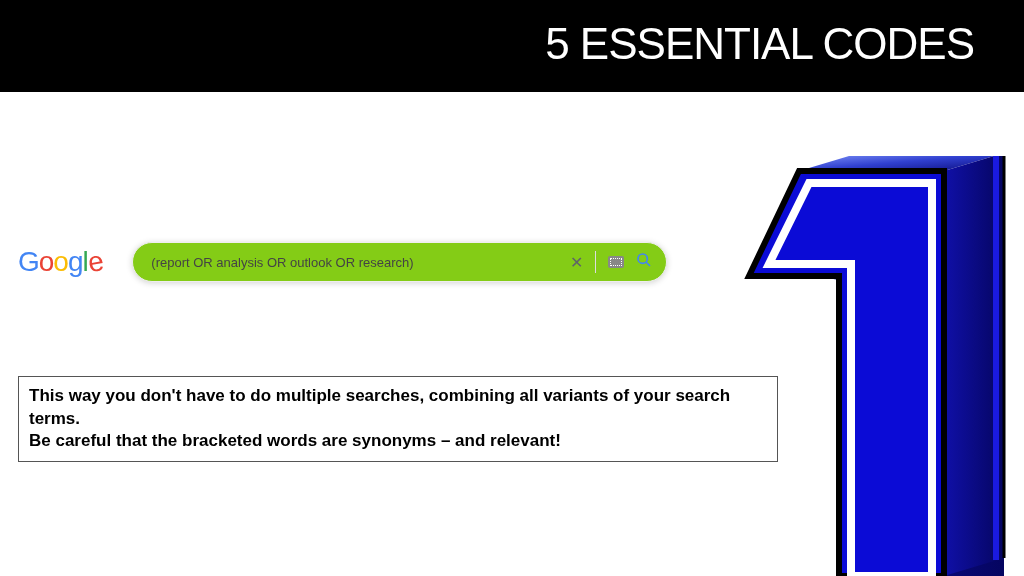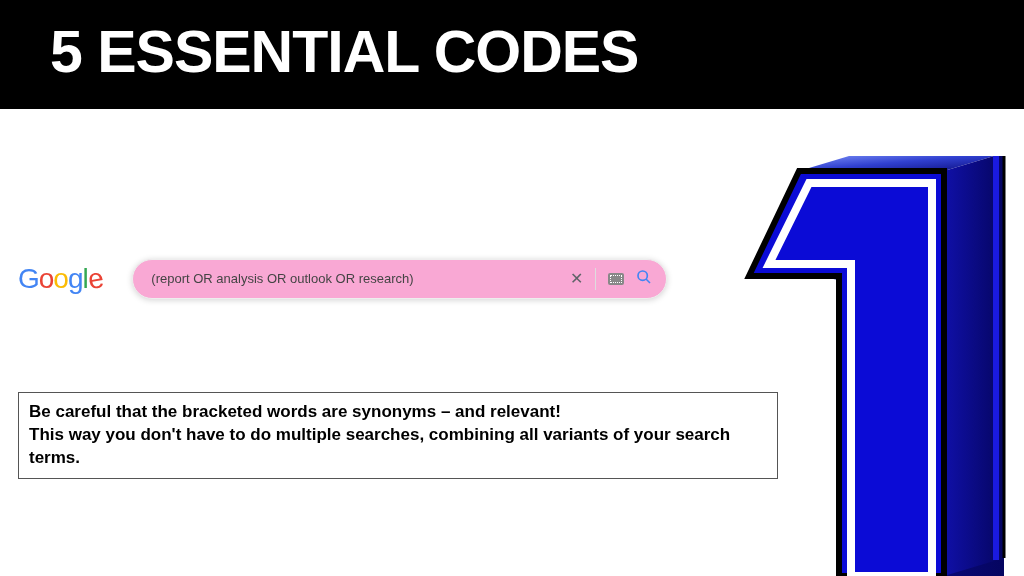--- a/index.html
+++ b/index.html
@@ -11,24 +11,25 @@
     overflow: hidden;
     position: relative;
   }
   .header {
     background: #000;
     color: #fff;
     padding: 20px 50px 24px 50px;
     font-family: "Arial Black", Arial, sans-serif;
   }
   .title {
-    font-size: 59px;
-    font-weight: 700;
+    font-size: 44px;
+    font-weight: 400;
     letter-spacing: -1px;
     line-height: 1.1;
+    text-align: right;
   }
   .subtitle {
     font-size: 26px;
     font-weight: 900;
     letter-spacing: -0.5px;
     margin-top: 2px;
   }
   .content {
     position: relative;
     height: 420px;
@@ -57,21 +58,21 @@
   .g6 { color: #EA4335; transform: rotate(-10deg); display: inline-block; }
   .search-box {
     width: 535px;
     height: 40px;
     border-radius: 24px;
     box-shadow: 0 1px 6px rgba(0,0,0,0.18);
     border: 1px solid #eee;
     display: flex;
     align-items: center;
     padding: 0 14px 0 18px;
-    background: #f9a8d4;
+    background: #84cc16;
   }
   .search-input {
     flex: 1;
     border: none;
     outline: none;
     font-size: 13px;
     color: #444;
     background: transparent;
   }
   .search-icons {
@@ -146,22 +147,22 @@
           <svg width="16" height="16" viewBox="0 0 24 24" fill="none" stroke="#4285F4" stroke-width="2.5">
             <circle cx="10" cy="10" r="7"></circle>
               <line x1="21" y1="21" x2="15" y2="15"></line>
           </svg>
         </span>
       </div>
     </div>
   </div>
 
   <div class="note-box">
+    <div>This way you don't have to do multiple searches, combining all variants of your search terms.</div>
     <div>Be careful that the bracketed words are synonyms – and relevant!</div>
-    <div>This way you don't have to do multiple searches, combining all variants of your search terms.</div>
   </div>
 
 </div>
 
 <div class="big-one">
   <svg viewBox="0 0 380 420">
     <defs>
       <linearGradient id="topGrad" x1="0" y1="0" x2="1" y2="1">
         <stop offset="0%" stop-color="#8aa0ff"></stop>
         <stop offset="50%" stop-color="#3040d0"></stop>

